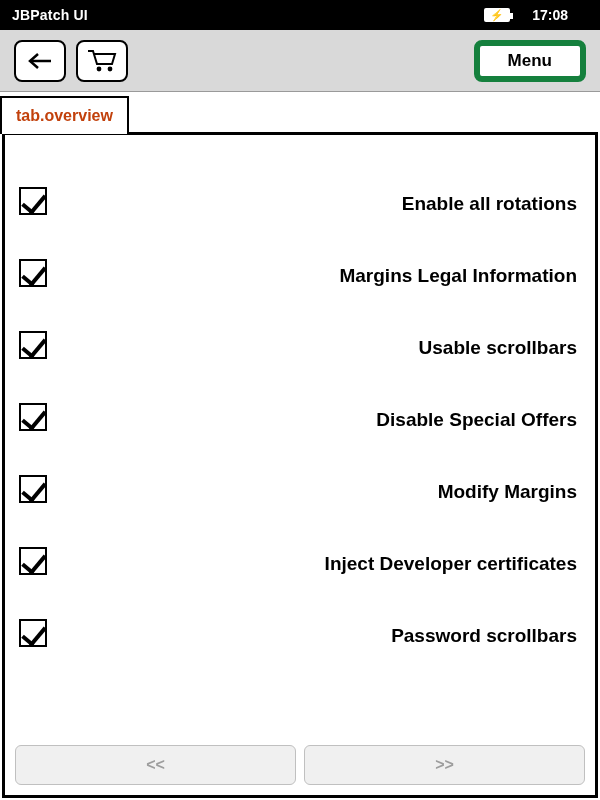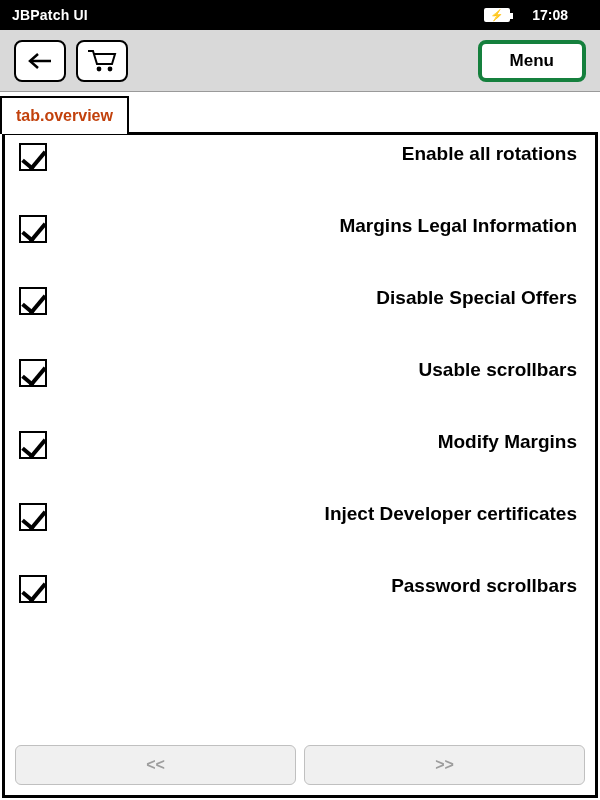--- a/index.html
+++ b/index.html
@@ -98,21 +98,21 @@
     min-width: 52px;
     display: flex;
     align-items: center;
     justify-content: center;
     margin-right: 10px;
     box-sizing: border-box;
   }
   .tb-spacer { flex: 1 1 auto; }
   .menu-btn {
     background: #ffffff;
-    border: 4px solid #15803d;
+    border: 6px solid #15803d;
     border-radius: 8px;
     height: 42px;
     padding: 0 28px;
     display: flex;
     align-items: center;
     justify-content: center;
     font-size: 17px;
     font-weight: bold;
     color: #000000;
     box-sizing: border-box;
@@ -162,21 +162,21 @@
     overflow: hidden;
   }
   .list {
     flex: 1 1 auto;
     padding: 8px 14px 0 14px;
     box-sizing: border-box;
     overflow: hidden;
   }
   .row {
     display: flex;
-    align-items: flex-start;
+    align-items: flex-end;
     height: 72px;
   }
   .cb {
     width: 28px;
     height: 28px;
     border: 2px solid #000000;
     background: #ffffff;
     box-sizing: border-box;
     position: relative;
     flex: 0 0 auto;
@@ -268,26 +268,26 @@
         <span class="row-label">Enable all rotations</span>
       </div>
 
       <div class="row">
         <span class="cb checked"></span>
         <span class="row-label">Margins Legal Information</span>
       </div>
 
       <div class="row">
         <span class="cb checked"></span>
+        <span class="row-label">Usable scrollbars</span>
+      </div>
+
+      <div class="row">
+        <span class="cb checked"></span>
         <span class="row-label">Disable Special Offers</span>
-      </div>
-
-      <div class="row">
-        <span class="cb checked"></span>
-        <span class="row-label">Usable scrollbars</span>
       </div>
 
       <div class="row">
         <span class="cb checked"></span>
         <span class="row-label">Modify Margins</span>
       </div>
 
       <div class="row">
         <span class="cb checked"></span>
         <span class="row-label">Inject Developer certificates</span>

